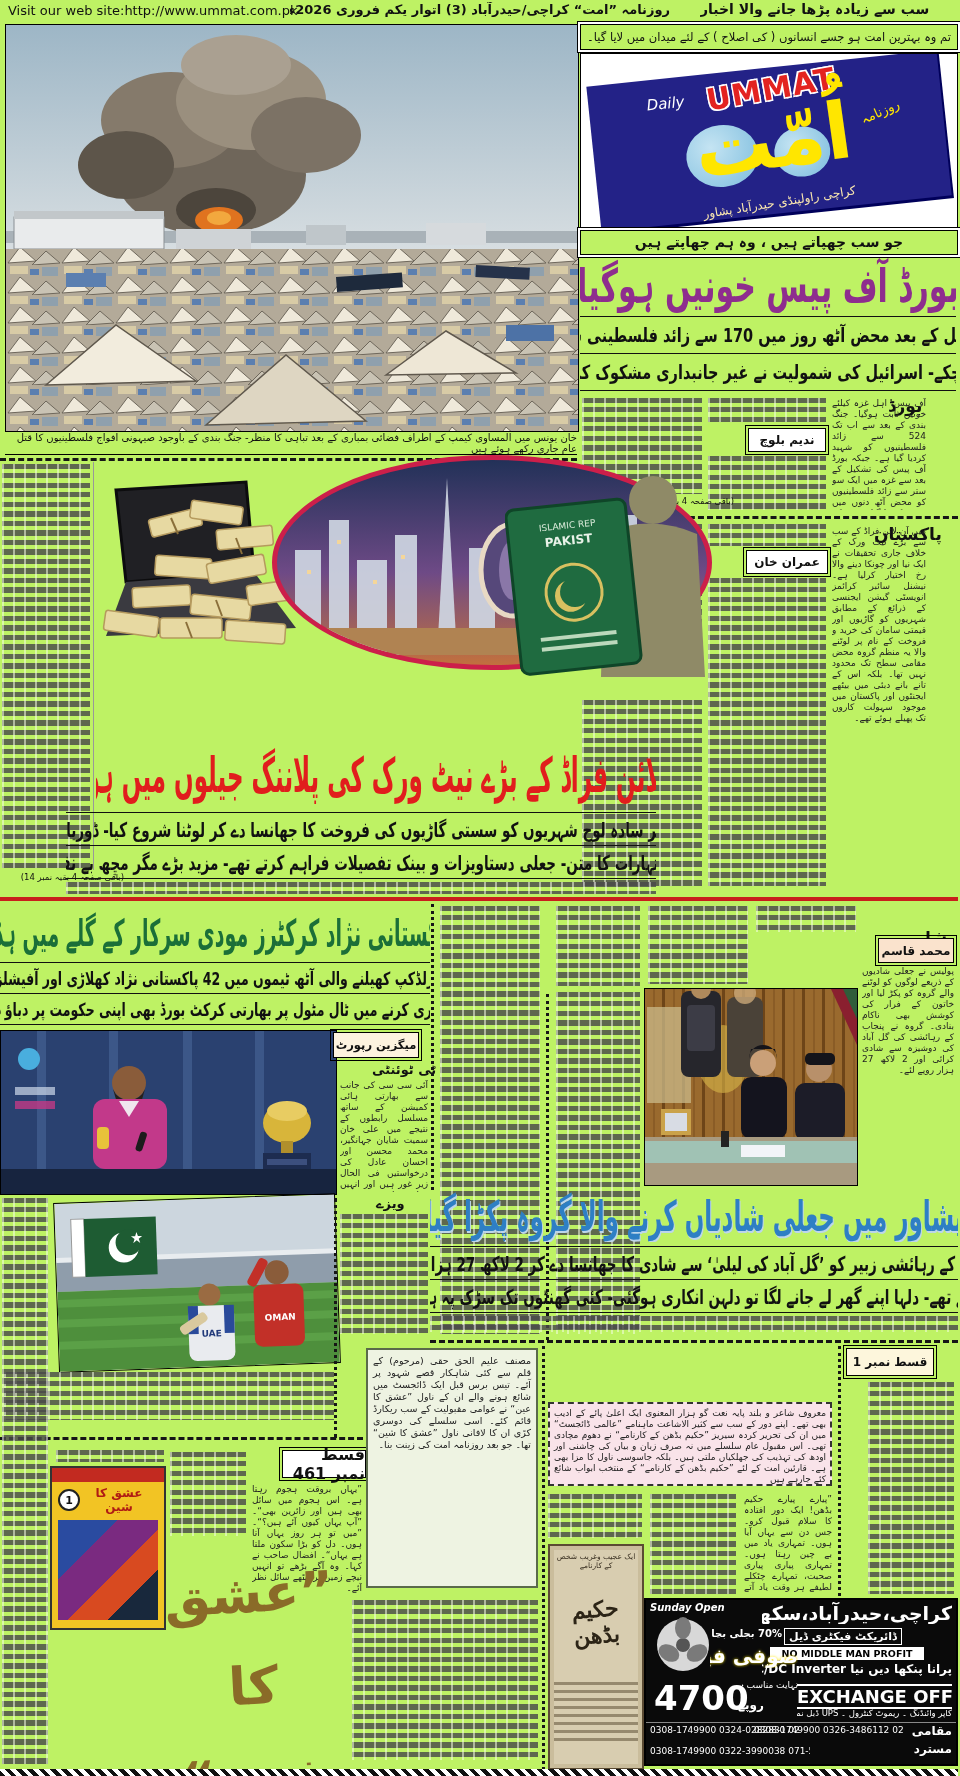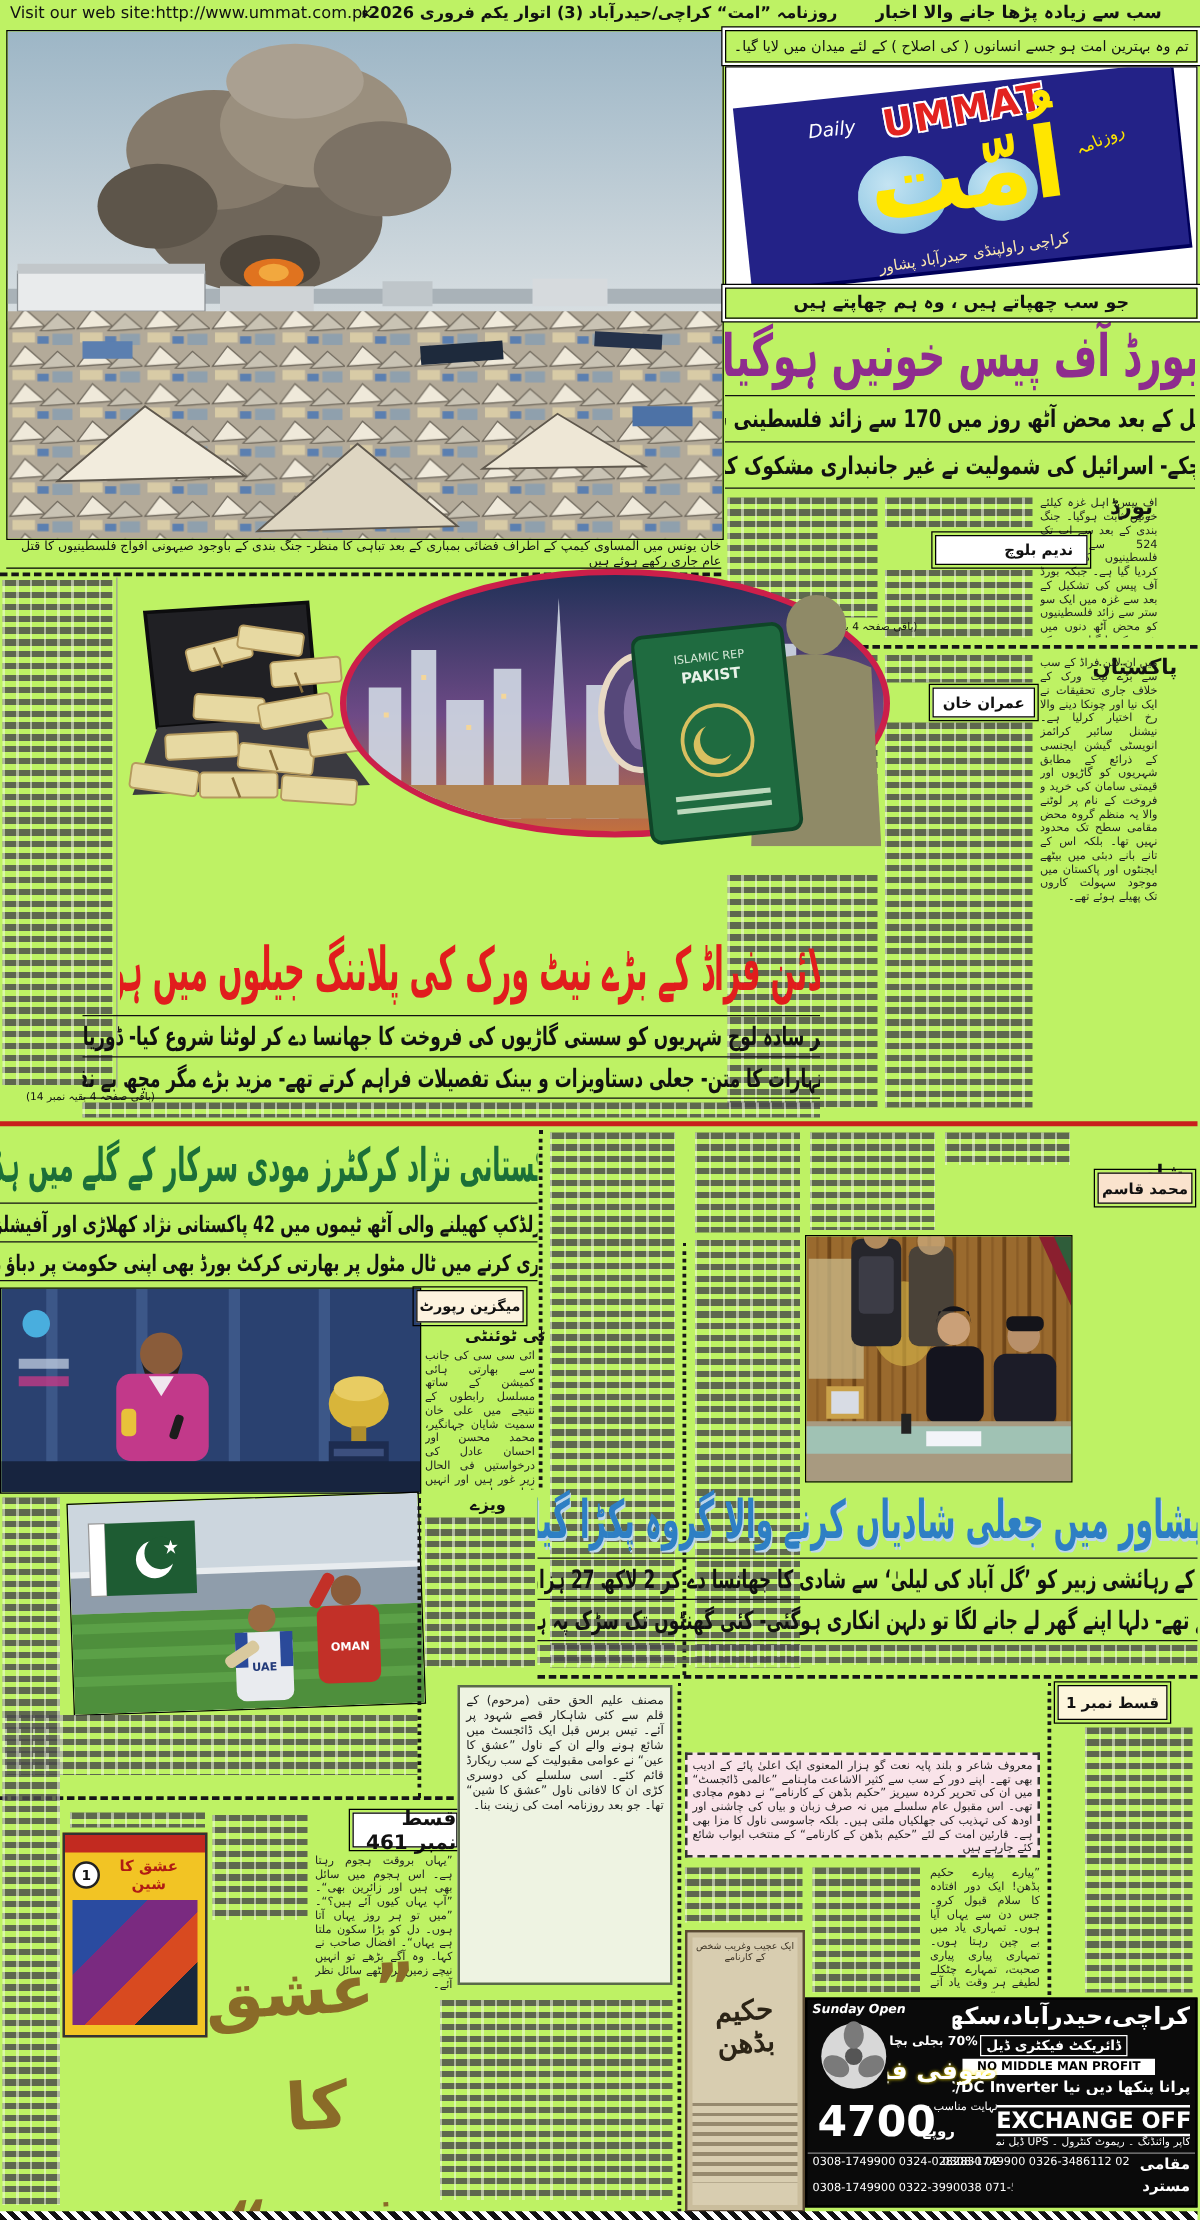--- a/index.html
+++ b/index.html
@@ -115,21 +115,21 @@
   <div class="abs sub rtl" style="left:580px;top:316px;width:376px;height:36px;">
     <span style="font-size:14.5px;transform:scaleY(1.35);">تشکیل کے بعد محض آٹھ روز میں 170 سے زائد فلسطینی شہید</span>
   </div>
   <div class="abs sub rtl" style="left:580px;top:354px;width:376px;height:36px;border-top:none;">
     <span style="font-size:14.5px;transform:scaleY(1.35);">ہو چکے- اسرائیل کی شمولیت نے غیر جانبداری مشکوک کردی</span>
   </div>
 
   <div class="abs rtl b" style="left:888px;top:396px;font-size:17px;">بورڈ</div>
   <div class="abs excerpt" style="left:832px;top:398px;width:94px;height:112px;">آف پیس، اہل غزہ کیلئے خونیں ثابت ہوگیا۔ جنگ بندی کے بعد سے اب تک 524 سے زائد فلسطینیوں کو شہید کردیا گیا ہے۔ جبکہ بورڈ آف پیس کی تشکیل کے بعد سے غزہ میں ایک سو ستر سے زائد فلسطینیوں کو محض آٹھ دنوں میں شہید کردیا گیا۔ جس کے بعد مجموعی شہادتوں کی تعداد 71,667 سے تجاوز کرگئی ہے۔ رپورٹ کے مطابق غزہ میں چالیس دشمن کی جانب سے مسلسل 112 ویں روز جنگ بندی کی خلاف ورزیاں جاری رہیں۔</div>
   <div class="abs tcol" style="left:708px;top:398px;width:118px;height:24px;"></div>
-  <div class="abs bbox" style="left:748px;top:428px;width:76px;height:22px;font-size:12px;padding-left:44px;">ندیم بلوچ</div>
+  <div class="abs bbox" style="left:748px;top:428px;width:76px;height:22px;font-size:12px;">ندیم بلوچ</div>
   <div class="abs tcol" style="left:708px;top:456px;width:118px;height:54px;"></div>
   <div class="abs tcol" style="left:582px;top:398px;width:120px;height:96px;"></div>
   <div class="abs rtl" style="left:584px;top:496px;width:150px;font-size:8.5px;">(باقی صفحہ 4 بقیہ نمبر 9)</div>
   <div class="abs dashh" style="left:580px;top:516px;width:378px;"></div>
 
   <div class="abs rtl b" style="left:874px;top:524px;font-size:17px;">پاکستان</div>
   <div class="abs excerpt" style="left:832px;top:526px;width:94px;height:360px;">میں آن لائن فراڈ کے سب سے بڑے نیٹ ورک کے خلاف جاری تحقیقات نے ایک نیا اور چونکا دینے والا رخ اختیار کرلیا ہے۔ نیشنل سائبر کرائمز انویسٹی گیشن ایجنسی کے ذرائع کے مطابق شہریوں کو گاڑیوں اور قیمتی سامان کی خرید و فروخت کے نام پر لوٹنے والا یہ منظم گروہ محض مقامی سطح تک محدود نہیں تھا۔ بلکہ اس کے تانے بانے دبئی میں بیٹھے ایجنٹوں اور پاکستان میں موجود سہولت کاروں تک پھیلے ہوئے تھے۔</div>
   <div class="abs tcol" style="left:708px;top:524px;width:118px;height:22px;"></div>
   <div class="abs bbox" style="left:746px;top:550px;width:80px;height:22px;font-size:12px;">عمران خان</div>
   <div class="abs tcol" style="left:708px;top:578px;width:118px;height:308px;"></div>
@@ -312,20 +312,21 @@
   <div class="abs dashh" style="left:0;top:1437px;width:363px;"></div>
 
   <div class="abs dotv" style="left:431px;top:904px;height:286px;"></div>
   <div class="abs tcol" style="left:440px;top:906px;width:100px;height:428px;"></div>
   <div class="abs dotv" style="left:546px;top:994px;height:346px;"></div>
   <div class="abs tcol" style="left:556px;top:906px;width:84px;height:80px;"></div>
 
   <div class="abs tcol" style="left:648px;top:906px;width:100px;height:78px;"></div>
   <div class="abs rtl b" style="left:906px;top:928px;font-size:16px;">پشاور</div>
   <div class="abs bbox" style="left:878px;top:938px;width:74px;height:23px;font-size:12px;background:#fae3cd;">محمد قاسم</div>
+  <div class="abs excerpt" style="left:862px;top:966px;width:92px;height:218px;">پولیس نے جعلی شادیوں کے ذریعے لوگوں کو لوٹنے والے گروہ کو پکڑ لیا اور خاتون کے فرار کی کوشش بھی ناکام بنادی۔ گروہ نے پنجاب کے رہائشی کی گل آباد کی دوشیزہ سے شادی کرائی اور 2 لاکھ 27 ہزار روپے لئے۔</div>
   <div class="abs tcol" style="left:756px;top:906px;width:100px;height:26px;"></div>
   <div class="abs tcol" style="left:556px;top:992px;width:84px;height:342px;"></div>
 
   <div class="abs photo" style="left:644px;top:988px;width:212px;height:196px;">
     <svg width="212" height="196" viewBox="0 0 212 196">
       <defs>
         <pattern id="wood" width="20" height="196" patternUnits="userSpaceOnUse">
           <rect width="20" height="196" fill="#9a6a2e"></rect>
           <rect x="17" width="3" height="196" fill="#6e4518"></rect>
           <rect x="8" width="2" height="196" fill="#8a5c26"></rect>

